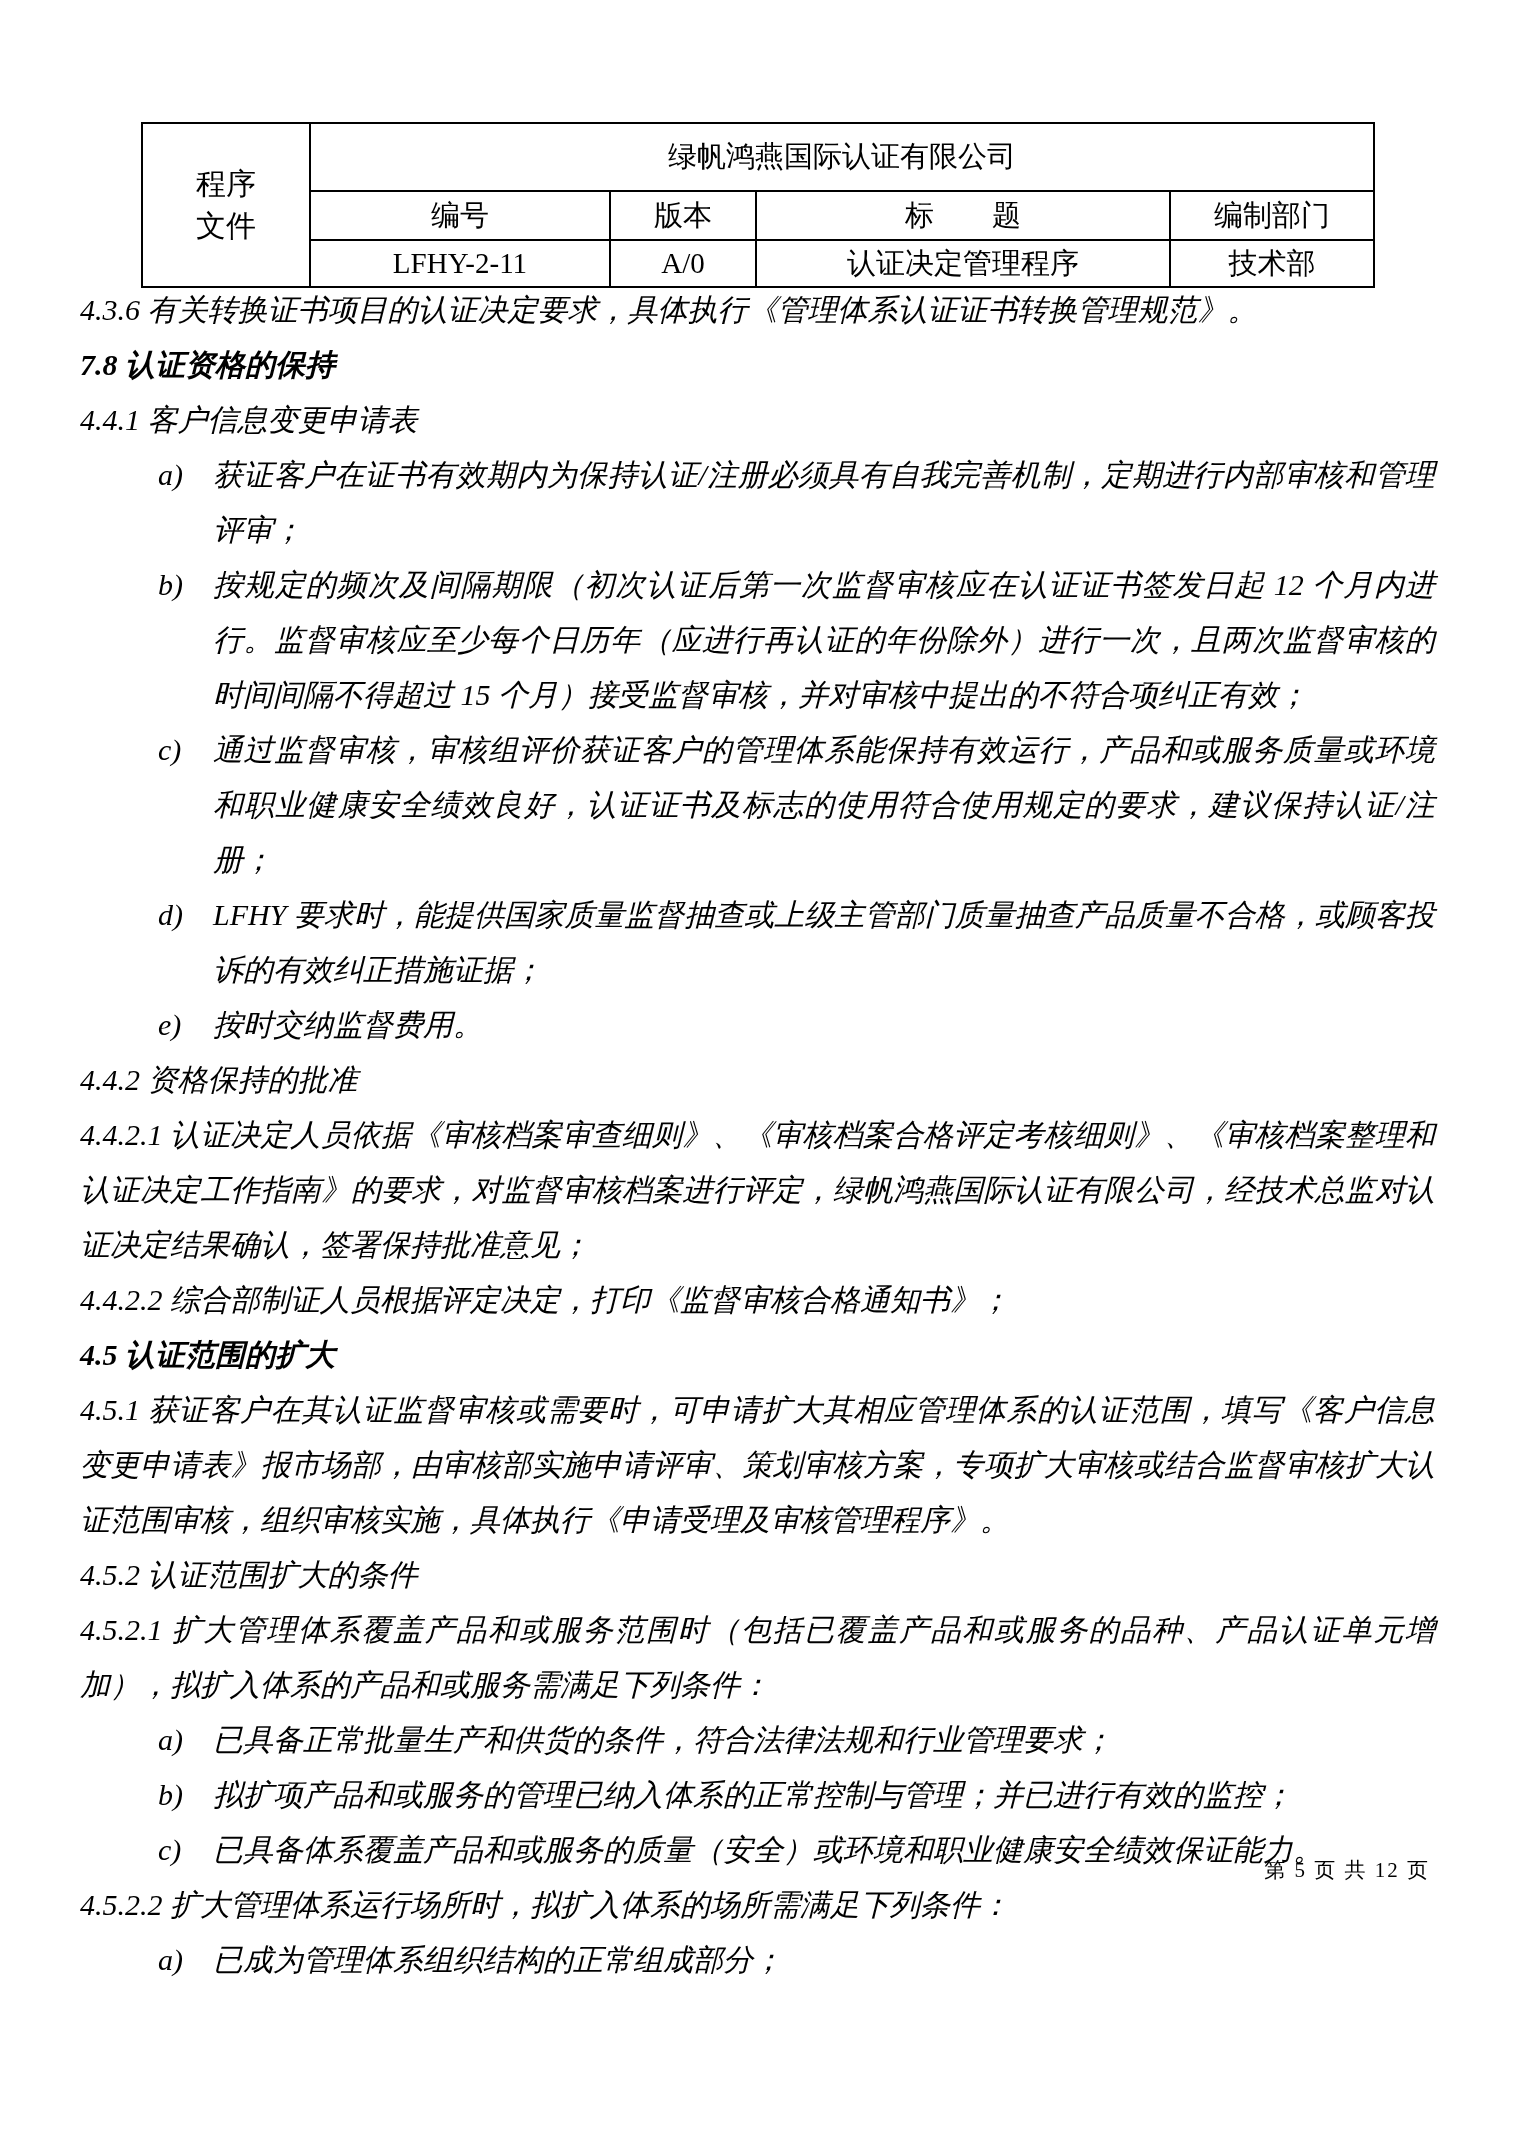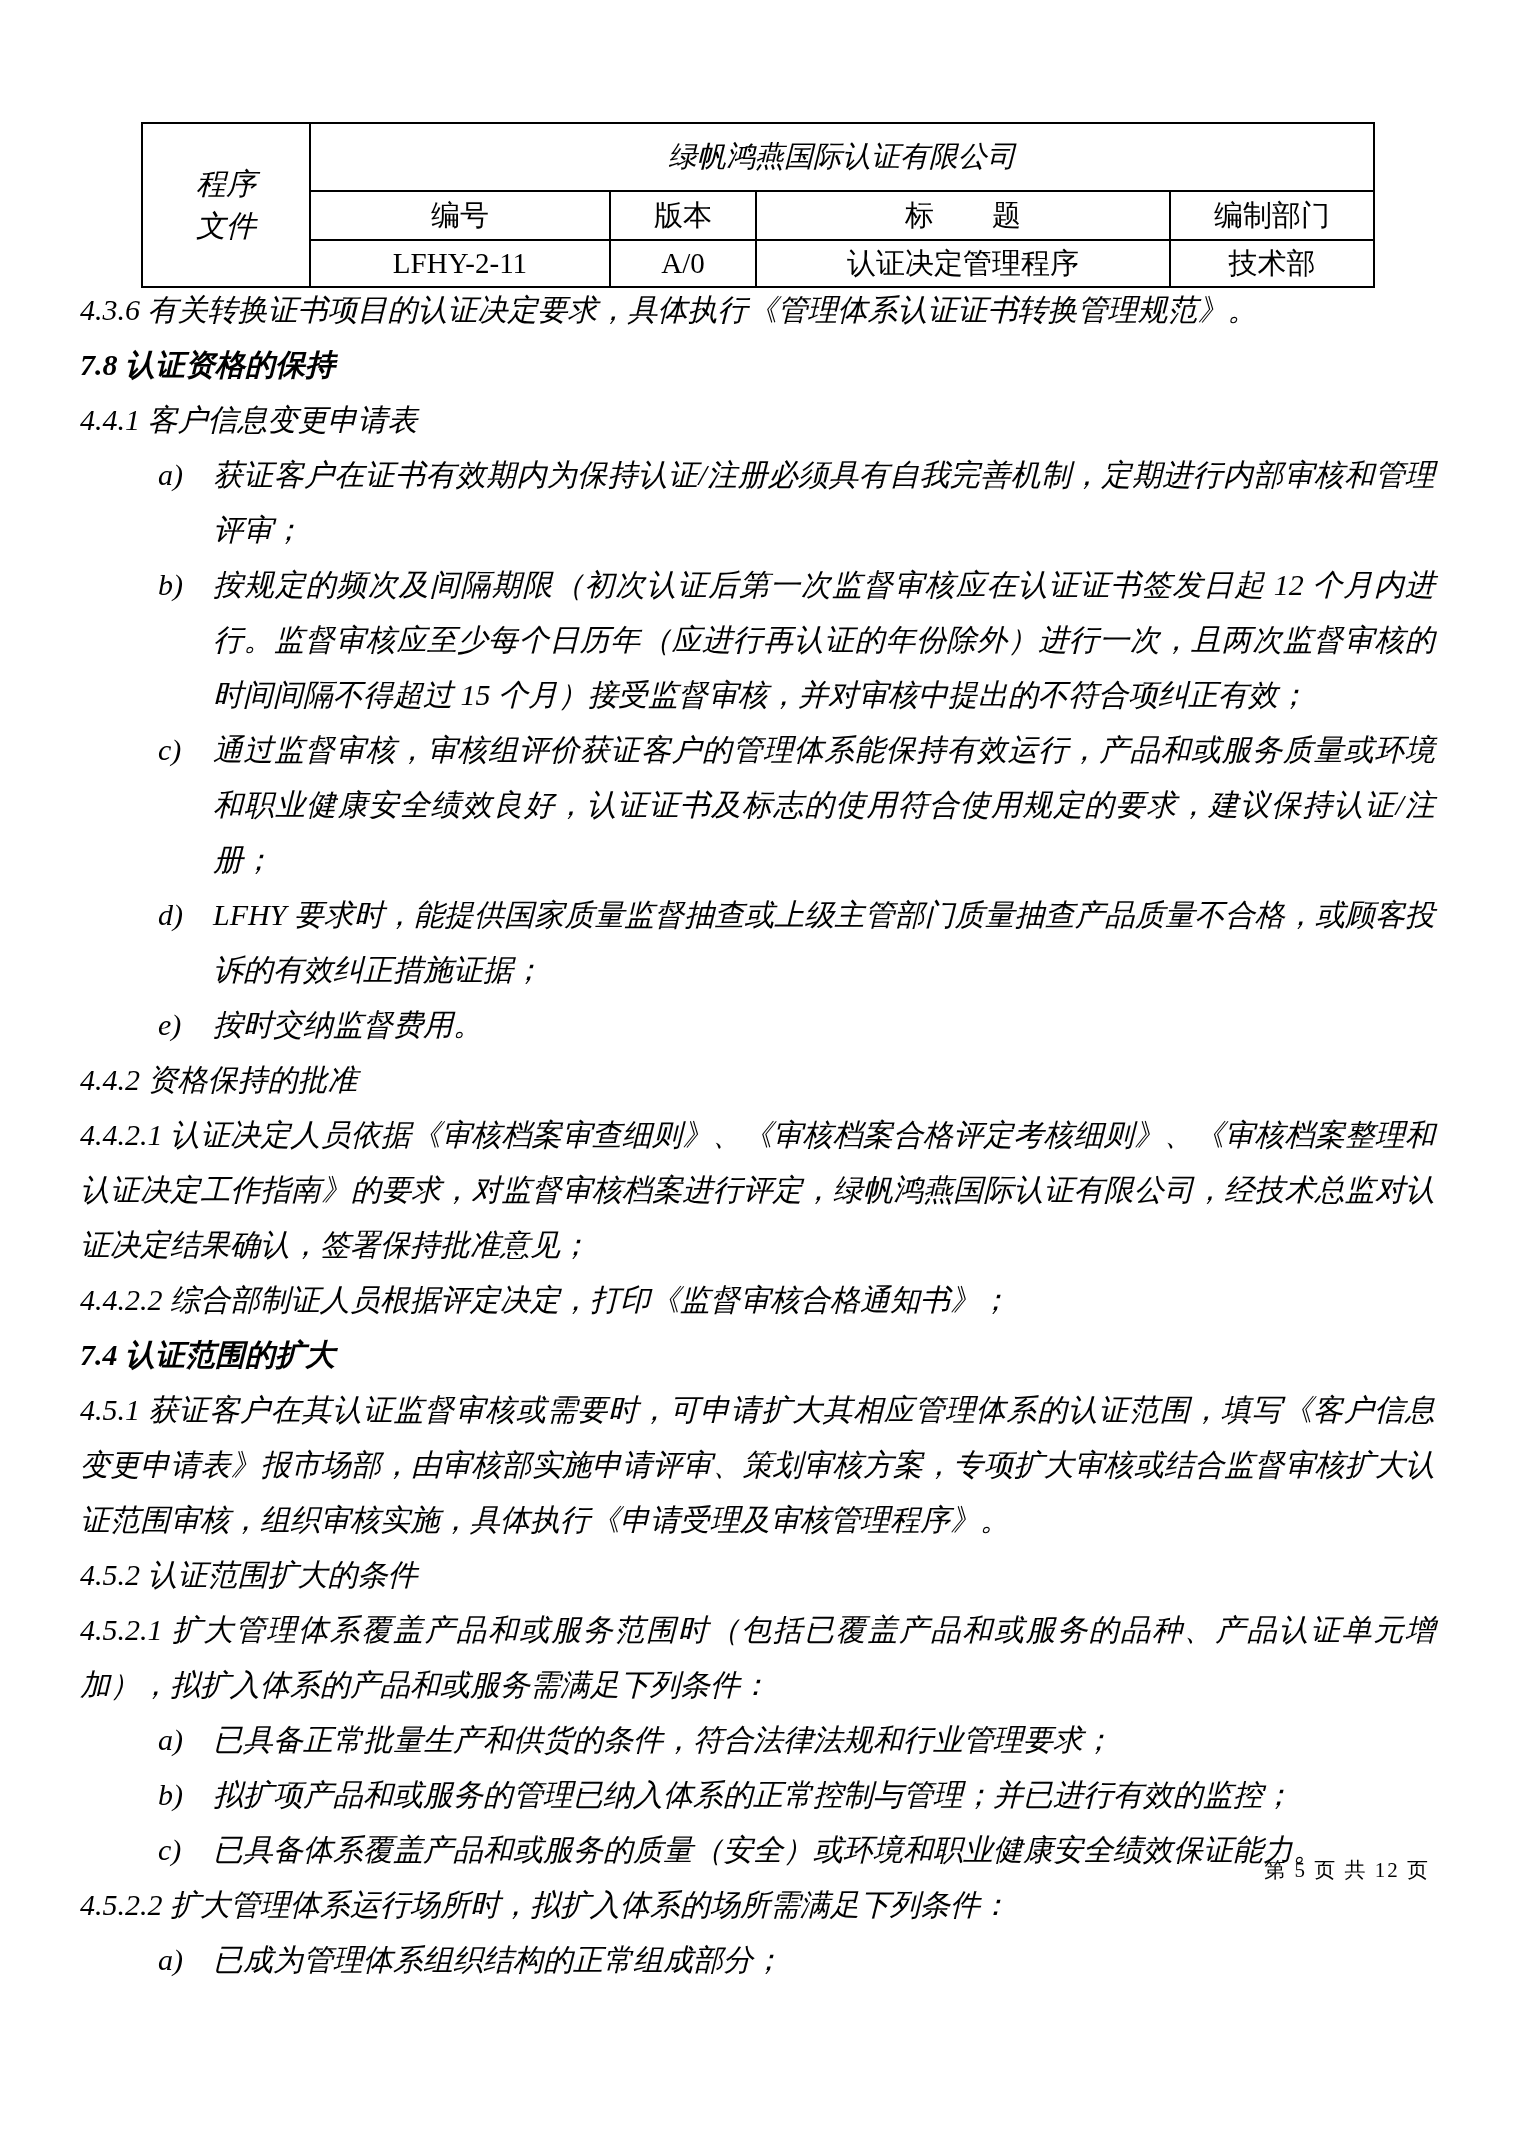--- a/index.html
+++ b/index.html
@@ -27,21 +27,21 @@
   }
   .doc-table td {
     border: 2px solid #000000;
     text-align: center;
     vertical-align: middle;
     font-size: 29px;
     padding: 0;
     overflow: hidden;
     white-space: nowrap;
   }
-  .doc-table tr.r1 { height: 68px; font-style: italic; }
+  .doc-table tr.r1 { height: 68px; }
   .doc-table tr.r2 { height: 49px; }
   .doc-table tr.r3 { height: 47px; }
   .doc-type-cell div { line-height: 42px; font-size: 30px; }
   .company-cell { font-size: 30px; }
   
   .content {
     position: absolute;
     left: 80px;
     top: 282px;
     width: 1355px;
@@ -139,21 +139,21 @@
       <span class="marker">e)</span>
       <span>按时交纳监督费用。</span>
     </div>
 
     <div class="block para">4.4.2 资格保持的批准</div>
 
     <div class="block para">4.4.2.1 认证决定人员依据《审核档案审查细则》、《审核档案合格评定考核细则》、《审核档案整理和认证决定工作指南》的要求，对监督审核档案进行评定，绿帆鸿燕国际认证有限公司，经技术总监对认证决定结果确认，签署保持批准意见；</div>
 
     <div class="block para">4.4.2.2 综合部制证人员根据评定决定，打印《监督审核合格通知书》；</div>
 
-    <div class="block heading">7.4 认证范围的扩大</div>
+    <div class="block heading">4.5 认证范围的扩大</div>
 
     <div class="block para">4.5.1 获证客户在其认证监督审核或需要时，可申请扩大其相应管理体系的认证范围，填写《客户信息变更申请表》报市场部，由审核部实施申请评审、策划审核方案，专项扩大审核或结合监督审核扩大认证范围审核，组织审核实施，具体执行《申请受理及审核管理程序》。</div>
 
     <div class="block para">4.5.2 认证范围扩大的条件</div>
 
     <div class="block para">4.5.2.1 扩大管理体系覆盖产品和或服务范围时（包括已覆盖产品和或服务的品种、产品认证单元增加），拟扩入体系的产品和或服务需满足下列条件：</div>
 
     <div class="block list">
       <span class="marker">a)</span>
       <span>已具备正常批量生产和供货的条件，符合法律法规和行业管理要求；</span>

